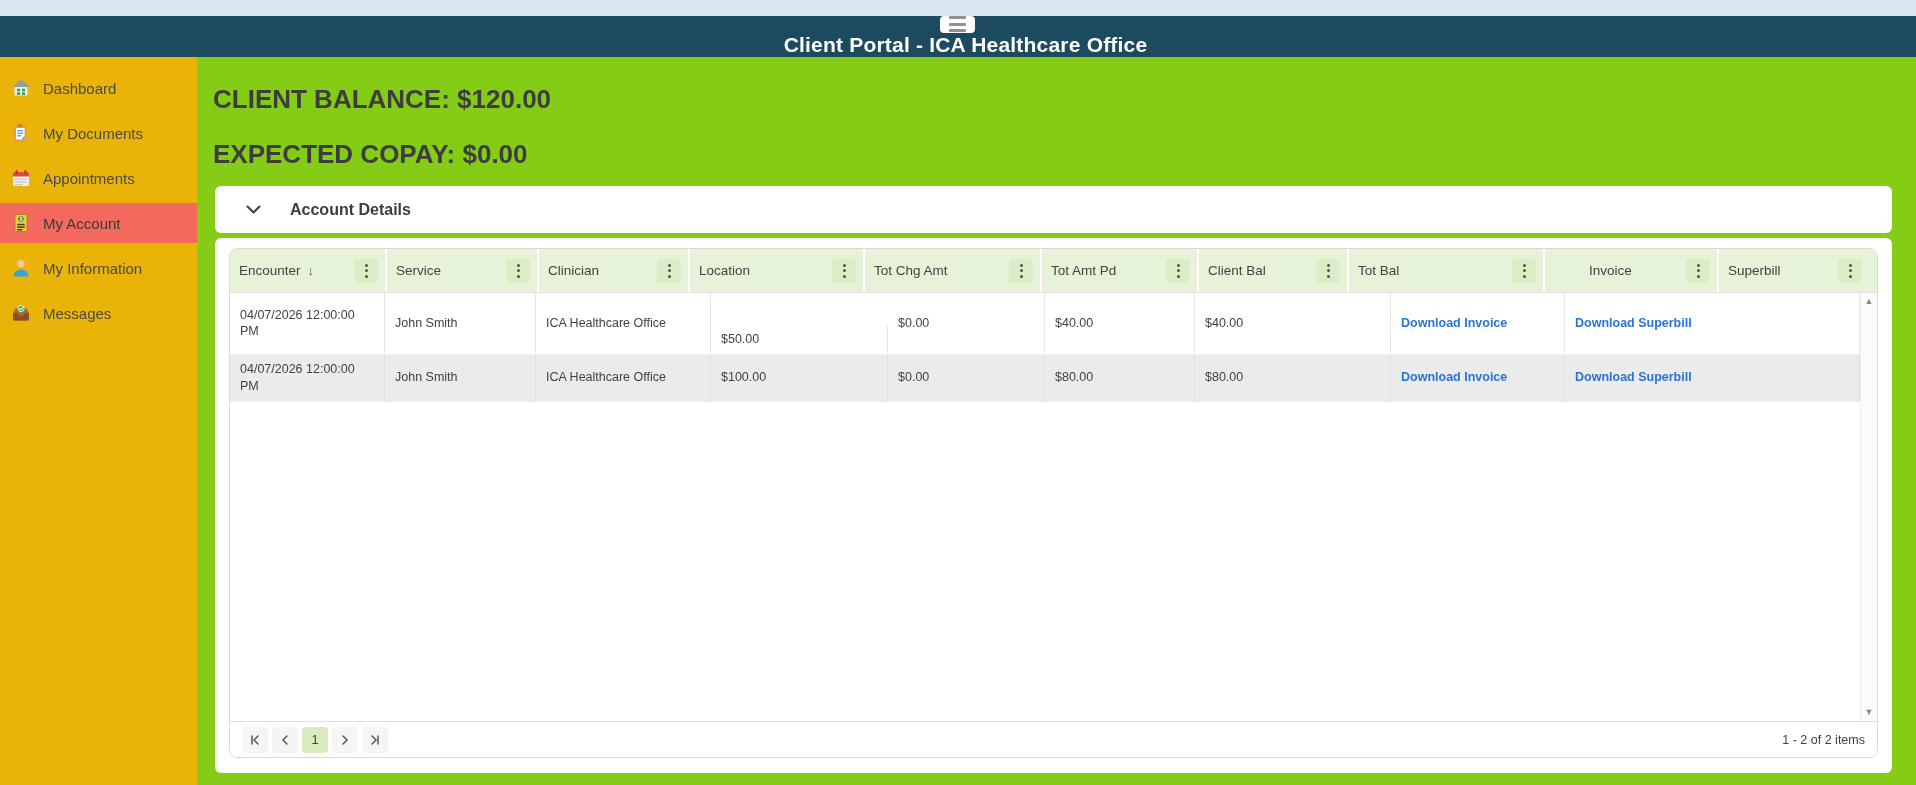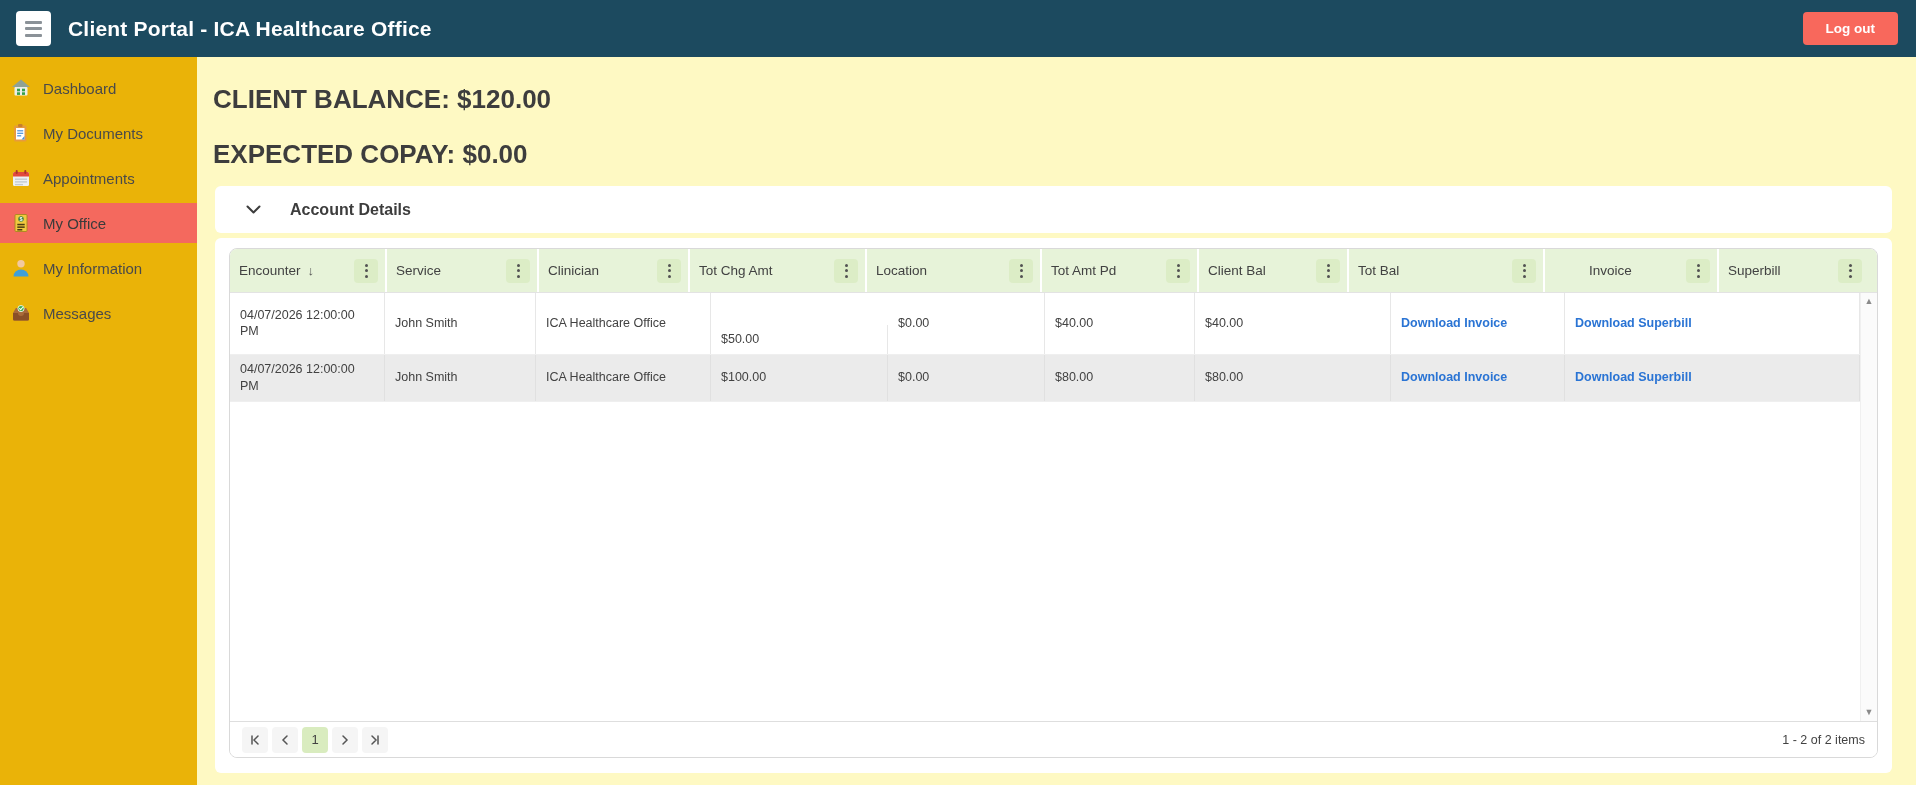--- a/index.html
+++ b/index.html
@@ -1,39 +1,39 @@
 <!DOCTYPE html>
 <html><head>
 <meta charset="utf-8">
 <style>
   * { box-sizing: border-box; margin: 0; padding: 0; }
   html,body { width:1916px; height:785px; }
   body { font-family: "Liberation Sans", "DejaVu Sans", sans-serif; }
   #app { position:relative; width:1916px; height:785px; background:#dbe6f3; overflow:hidden; }
 
   
-  .topbar { position:absolute; top:0; left:0; right:0; height:57px; background:#1c4a5f;
-            display:flex; align-items:center; padding:0 18px 0 16px; }
+  .topbar { position:absolute; top:16px; left:0; right:0; height:57px; background:#1c4a5f;
+            display:flex; align-items:center; padding:0 18px 0 16px;flex-direction:column; }
   .menu-btn { width:35px; height:35px; background:#ffffff; border:none; border-radius:4px;
               display:flex; flex-direction:column; justify-content:center; align-items:center;
               gap:3.5px; cursor:pointer; }
   .menu-btn i { display:block; width:17px; height:3px; background:#8b9298; border-radius:1px; }
   .app-title { color:#ffffff; font-size:21px; font-weight:bold; margin-left:17px; letter-spacing:.2px; }
   .logout-btn { margin-left:auto; background:#f8685c; color:#fff; font-weight:bold; font-size:13.5px;
                 border:none; border-radius:4px; padding:0 23px; height:33px; cursor:pointer;text-align:right; }
 
   
   .sidebar { position:absolute; top:57px; left:0; width:197px; bottom:0; background:#eab308; padding-top:11px; }
   .side-item { height:40px; margin-bottom:5px; display:flex; align-items:center; gap:12px;
                padding-left:11px; font-size:15px; color:#4a4a4a; cursor:pointer; }
   .side-item.active { background:#f4695e; color:#3b3b3b; }
   .side-item .ic { width:20px; height:20px; flex:0 0 20px; display:flex; align-items:center; }
 
   
-  .main { position:absolute; left:197px; top:57px; right:0; bottom:0; background:#fef9c3; }
+  .main { position:absolute; left:197px; top:57px; right:0; bottom:0; background:#84cc16; }
   .h-balance { position:absolute; left:16px; top:27px; font-size:26px; font-weight:bold; color:#3d3d3d; }
   .h-copay   { position:absolute; left:16px; top:82px; font-size:26px; font-weight:bold; color:#3d3d3d; }
 
   .panel-header { position:absolute; left:18px; right:24px; top:129px; height:47px; background:#fff;
                   border-radius:6px; display:flex; align-items:center; padding-left:31px; gap:29px; }
   .panel-title { font-size:16px; font-weight:bold; color:#3d3d3d; }
 
   .panel-body { position:absolute; left:18px; right:24px; top:181px; bottom:12px; background:#fff;
                 border-radius:6px; padding:10px 14px 15px 14px; }
 
@@ -135,21 +135,21 @@
         <span class="ic">
           <svg viewBox="0 0 20 20" width="20" height="20">
             <rect x="4" y="1.5" width="12" height="17" rx="1" fill="#f0c93f" stroke="#a8871e" stroke-width="0.9"></rect>
             <circle cx="10" cy="6" r="2.7" fill="#2f7d3a"></circle>
             <text x="10" y="8" font-size="5.6" text-anchor="middle" fill="#ffffff" font-family="Liberation Sans,sans-serif" font-weight="bold">$</text>
             <rect x="6.3" y="10.8" width="7.4" height="1.5" fill="#4a3b12"></rect>
             <rect x="6.3" y="13.4" width="7.4" height="1.5" fill="#4a3b12"></rect>
             <rect x="6.3" y="16" width="5" height="1.5" fill="#4a3b12"></rect>
           </svg>
         </span>
-        <span>My Office</span>
+        <span>My Account</span>
       </div>
       <div class="side-item">
         <span class="ic">
           <svg viewBox="0 0 20 20" width="20" height="20">
             <circle cx="10" cy="5.8" r="3.7" fill="#f2c9a0"></circle>
             <path d="M2.5 18.5 a7.5 7 0 0 1 15 0 z" fill="#3f9fd8"></path>
           </svg>
         </span>
         <span>My Information</span>
       </div>
@@ -200,30 +200,30 @@
               </span>
             </div>
             <div class="g-hcell" style="width: 151px; flex: 0 0 151px;">
               <span>Clinician</span>
               <span class="colmenu">
                 <i></i>
                 <i></i>
                 <i></i>
               </span>
             </div>
+            <div class="g-hcell" style="width: 175px; flex: 0 0 175px;">
+              <span>Location</span>
+              <span class="colmenu">
+                <i></i>
+                <i></i>
+                <i></i>
+              </span>
+            </div>
             <div class="g-hcell" style="width: 177px; flex: 0 0 177px;">
               <span>Tot Chg Amt</span>
-              <span class="colmenu">
-                <i></i>
-                <i></i>
-                <i></i>
-              </span>
-            </div>
-            <div class="g-hcell" style="width: 175px; flex: 0 0 175px;">
-              <span>Location</span>
               <span class="colmenu">
                 <i></i>
                 <i></i>
                 <i></i>
               </span>
             </div>
             <div class="g-hcell" style="width: 157px; flex: 0 0 157px;">
               <span>Tot Amt Pd</span>
               <span class="colmenu">
                 <i></i>

